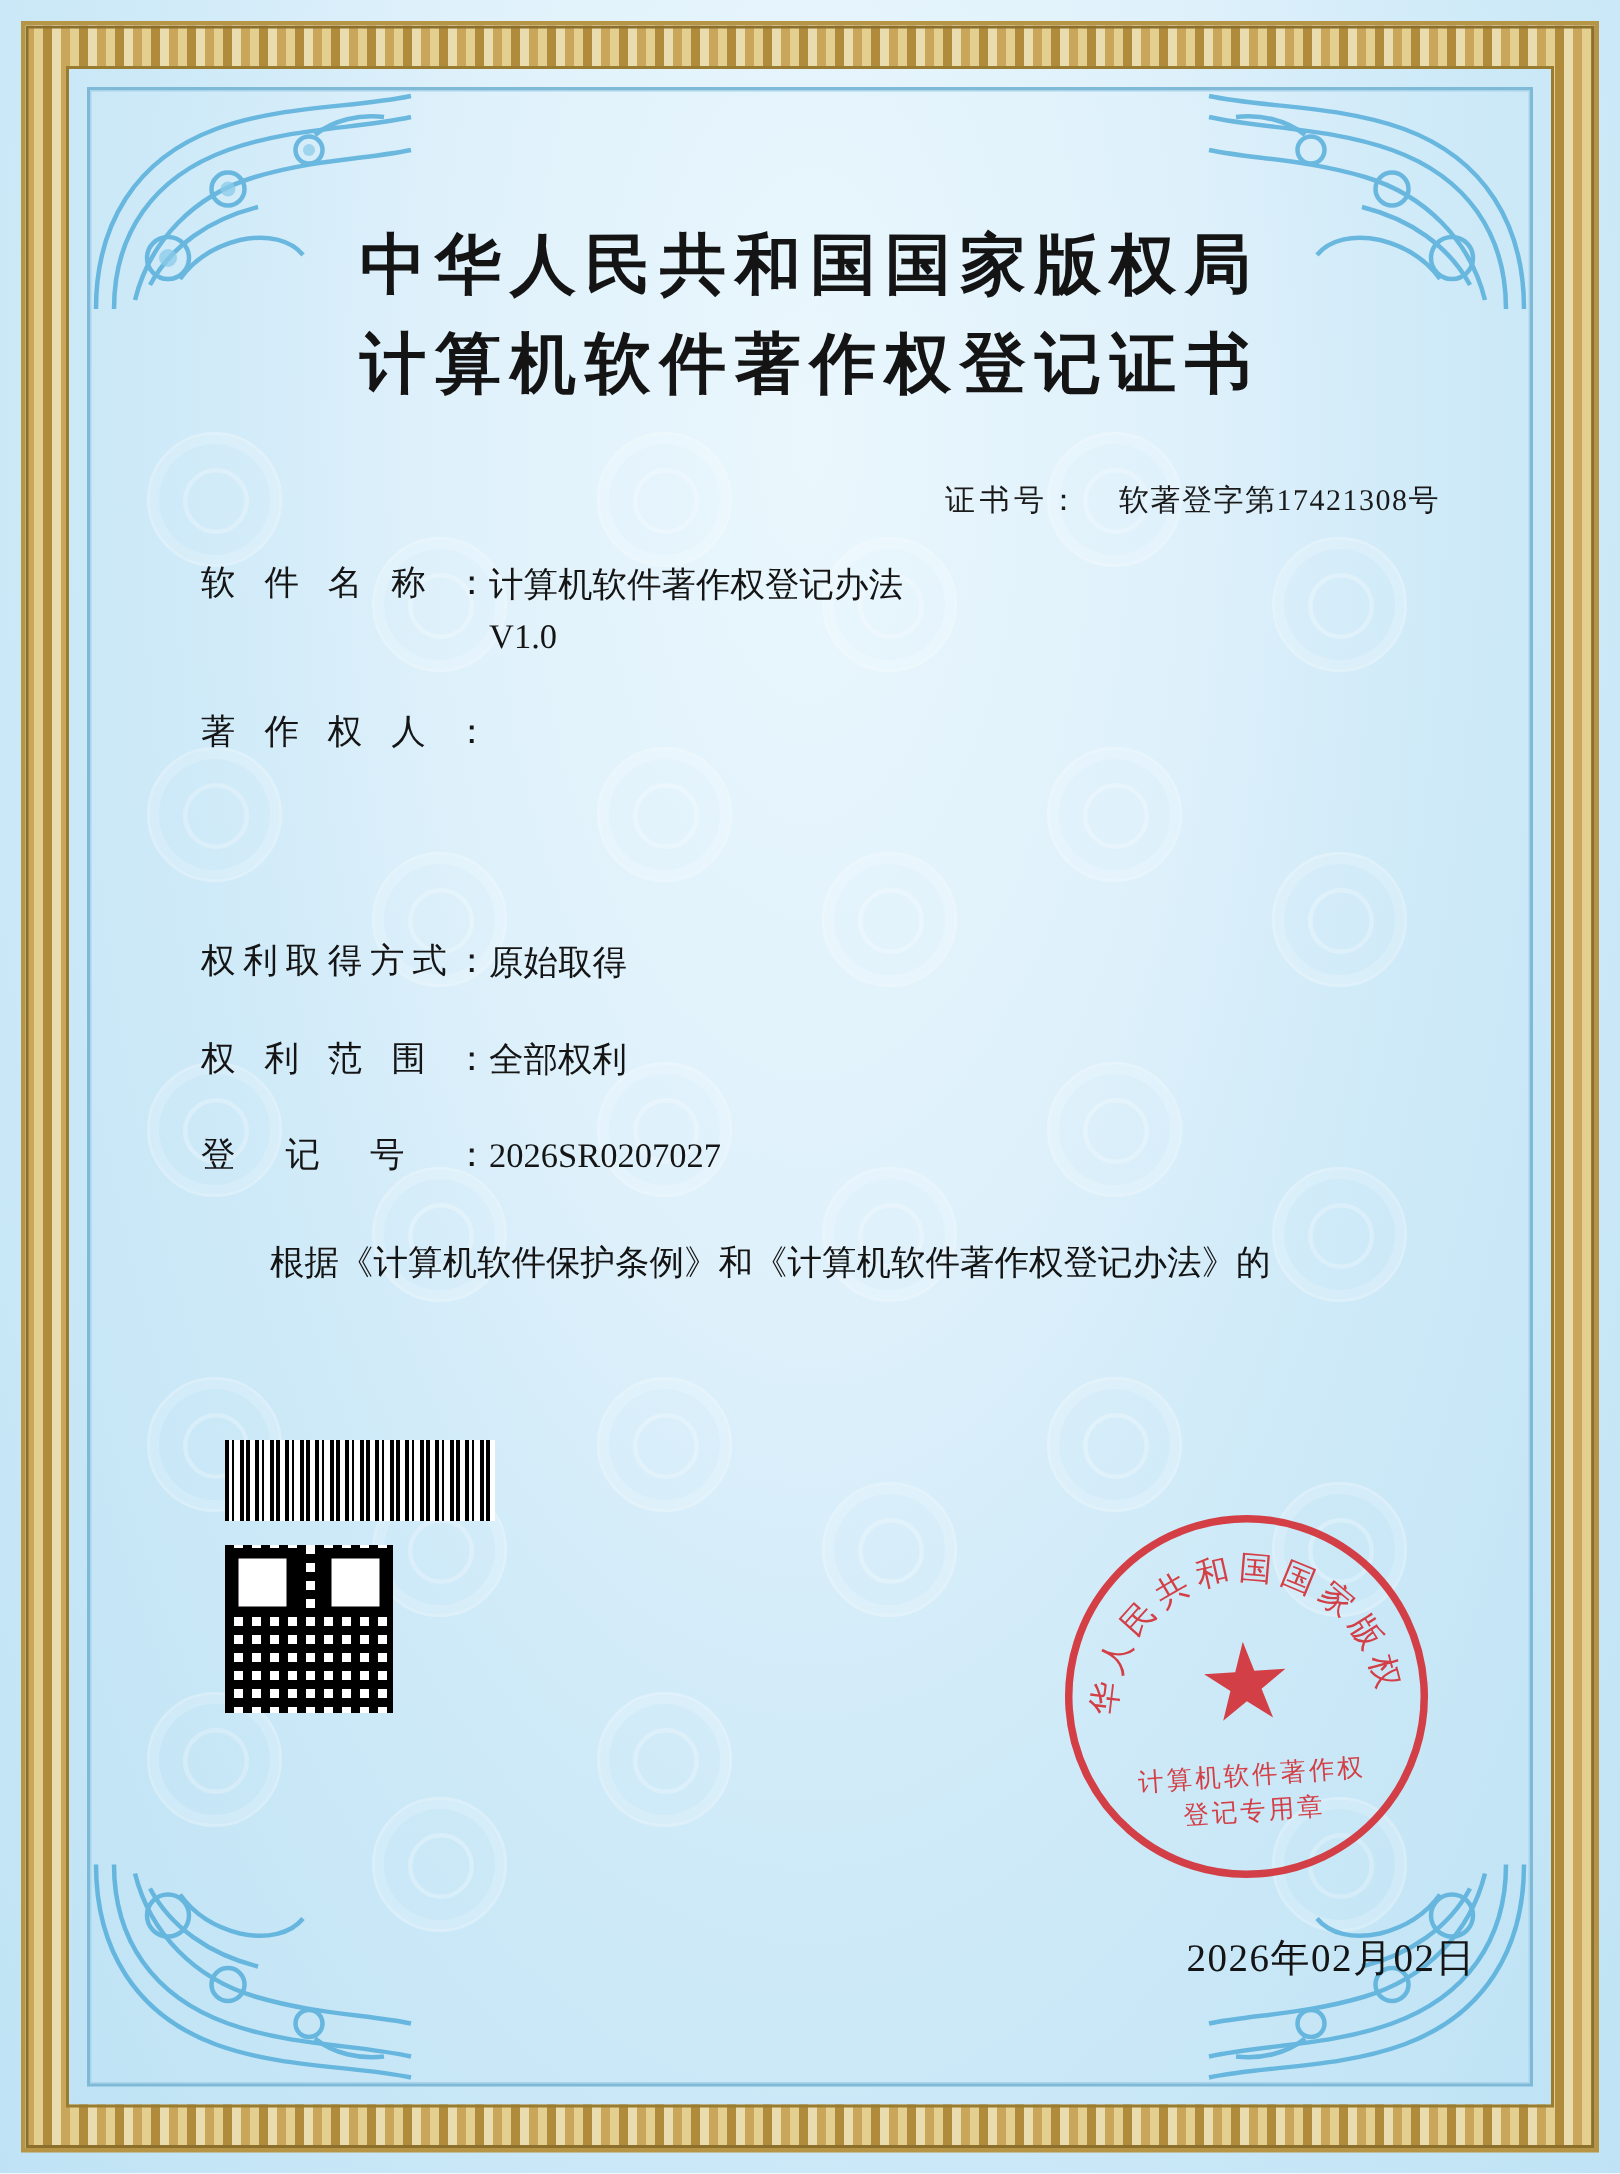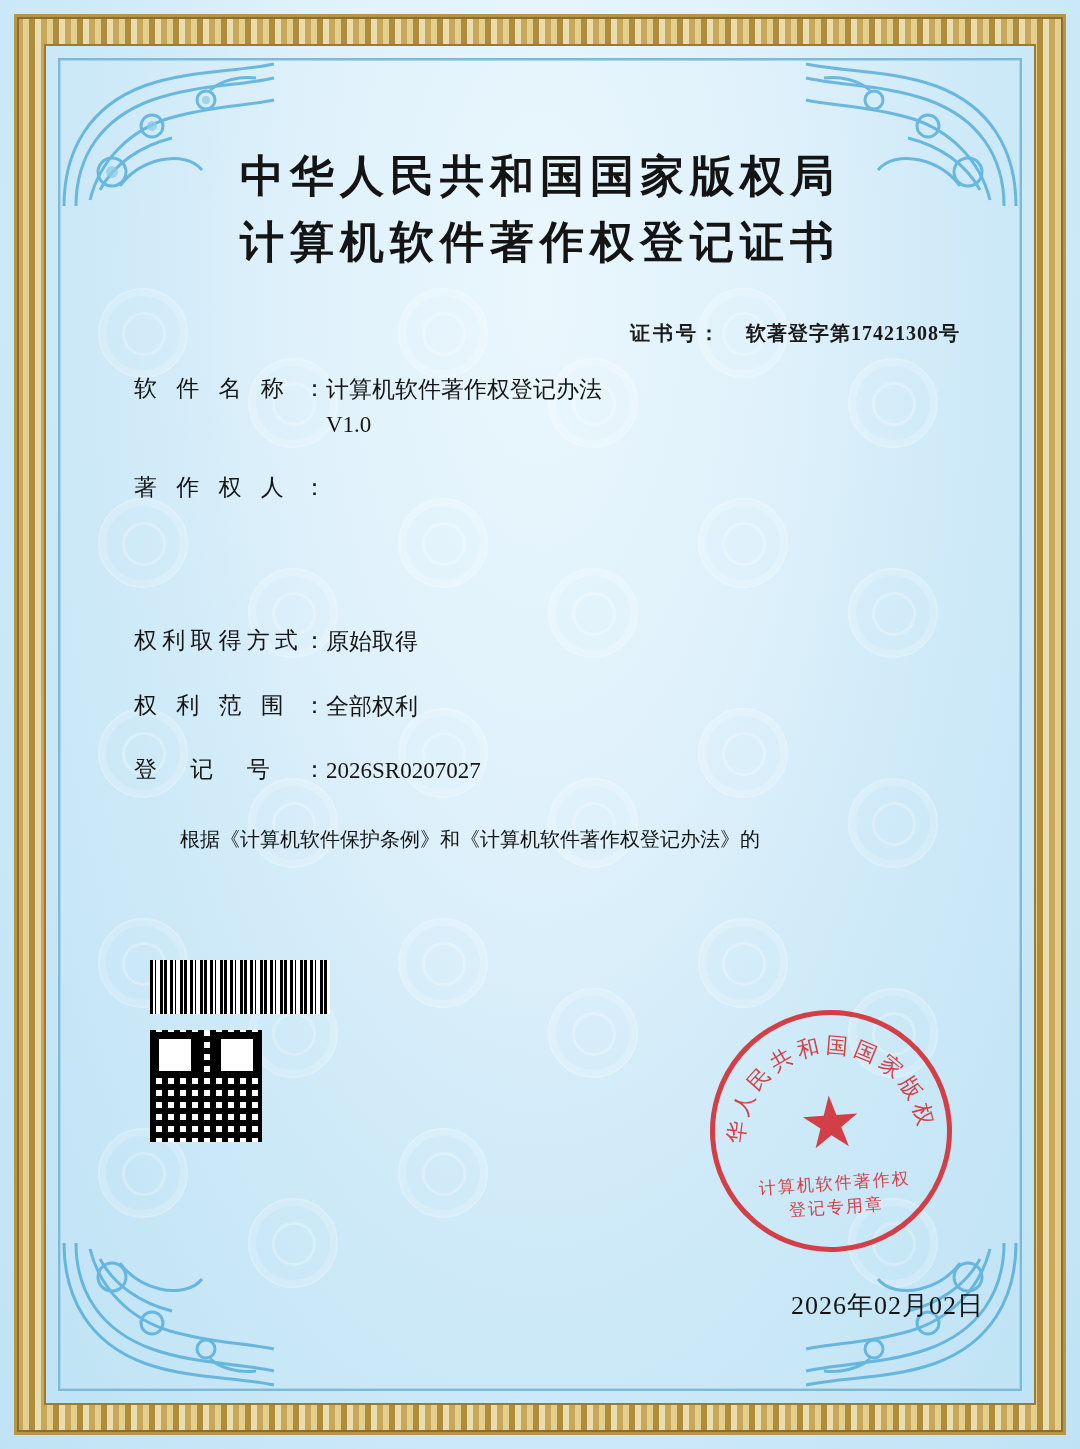--- a/index.html
+++ b/index.html
@@ -97,21 +97,20 @@
     line-height: 1.5;
     color: #141414;
   }
   .cert-no {
     margin-top: 44px;
     text-align: right;
     padding-right: 62px;
     font-size: 20px;
     color: #1a1a1a;
     letter-spacing: 1px;
-    font-weight: bold;
   }
   .cert-no .label { letter-spacing: 3px; }
   .cert-no .value { margin-left: 18px; }
 
   .fields {
     margin-top: 26px;
     padding-left: 76px;
     padding-right: 60px;
   }
   .field-row {
@@ -135,21 +134,21 @@
   }
   .field-value .sub {
     display: block;
   }
   .gap-block { height: 92px; }
 
   .statement {
     margin-top: 18px;
     padding-left: 76px;
     padding-right: 66px;
-    font-size: 20px;
+    font-size: 23px;
     line-height: 2.0;
     color: #141414;
     text-align: justify;
   }
   .statement p { margin: 0; }
   .statement .indent { text-indent: 46px; }
 
   
   .codes {
     position: absolute;

